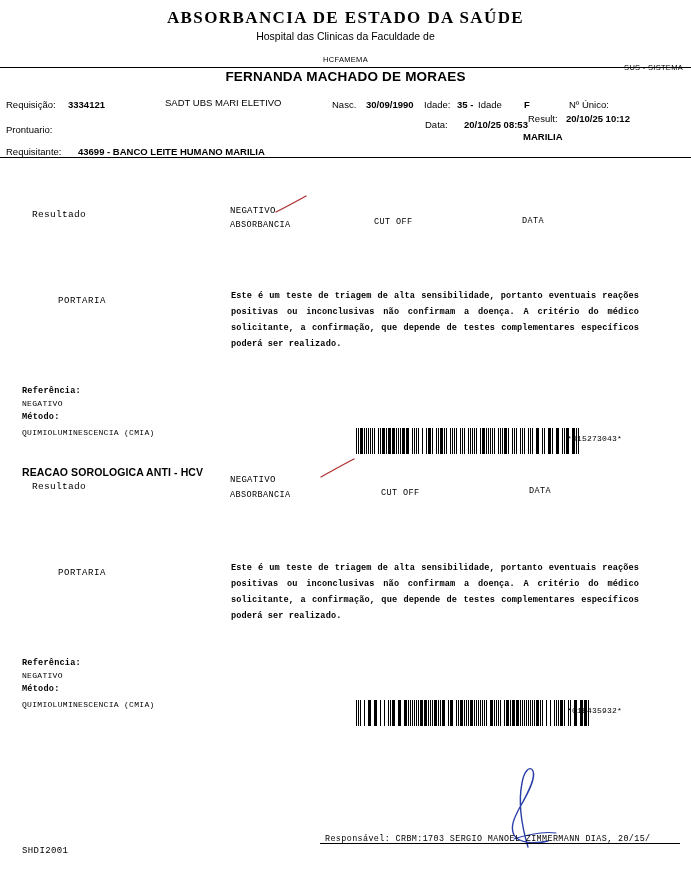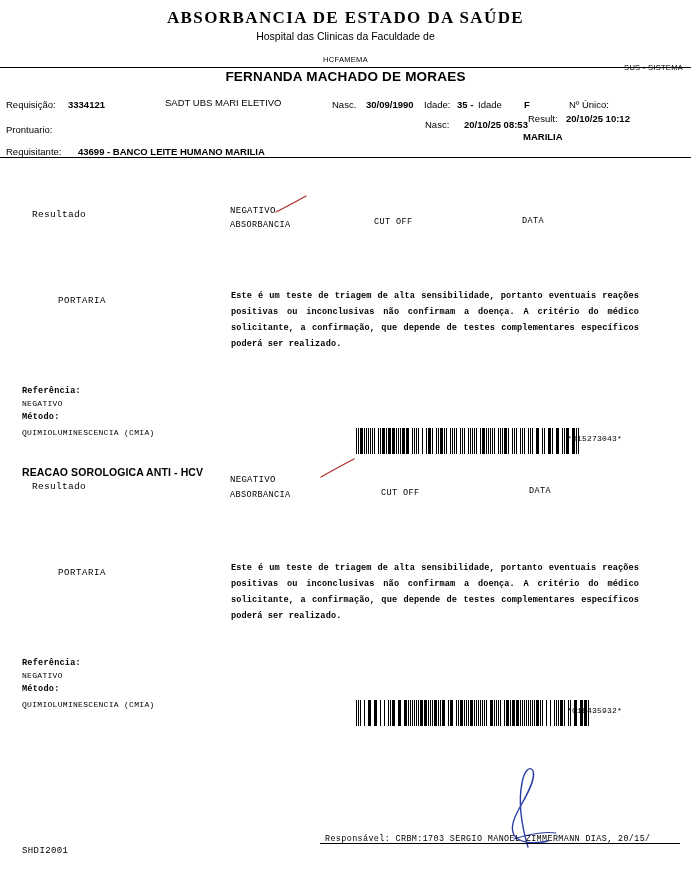--- a/index.html
+++ b/index.html
@@ -246,21 +246,21 @@
   <div class="f-label sadt">SADT UBS MARI ELETIVO</div>
   <div class="f-label nasc-l">Nasc.</div>
   <div class="f-value nasc-v">30/09/1990</div>
   <div class="f-label idade-l">Idade:</div>
   <div class="f-value idade-v">35 -</div>
   <div class="f-label sexo-l">Idade</div>
   <div class="f-value sexo-v">F</div>
   <div class="f-label" style="top:99px;left:569px;">Nº Único:</div>
 
   <div class="f-label pront-l">Prontuario:</div>
-  <div class="f-label data-l">Nasc:</div>
+  <div class="f-label data-l">Data:</div>
   <div class="f-value data-v">20/10/25 08:53</div>
   <div class="f-label result-l">Result:</div>
   <div class="f-value result-v">20/10/25 10:12</div>
   <div class="f-value cidade">MARILIA</div>
 
   <div class="f-label reqte-l">Requisitante:</div>
   <div class="f-value reqte-v">43699 - BANCO LEITE HUMANO MARILIA</div>
 
   <div class="rule rule-bottom"></div>
 

